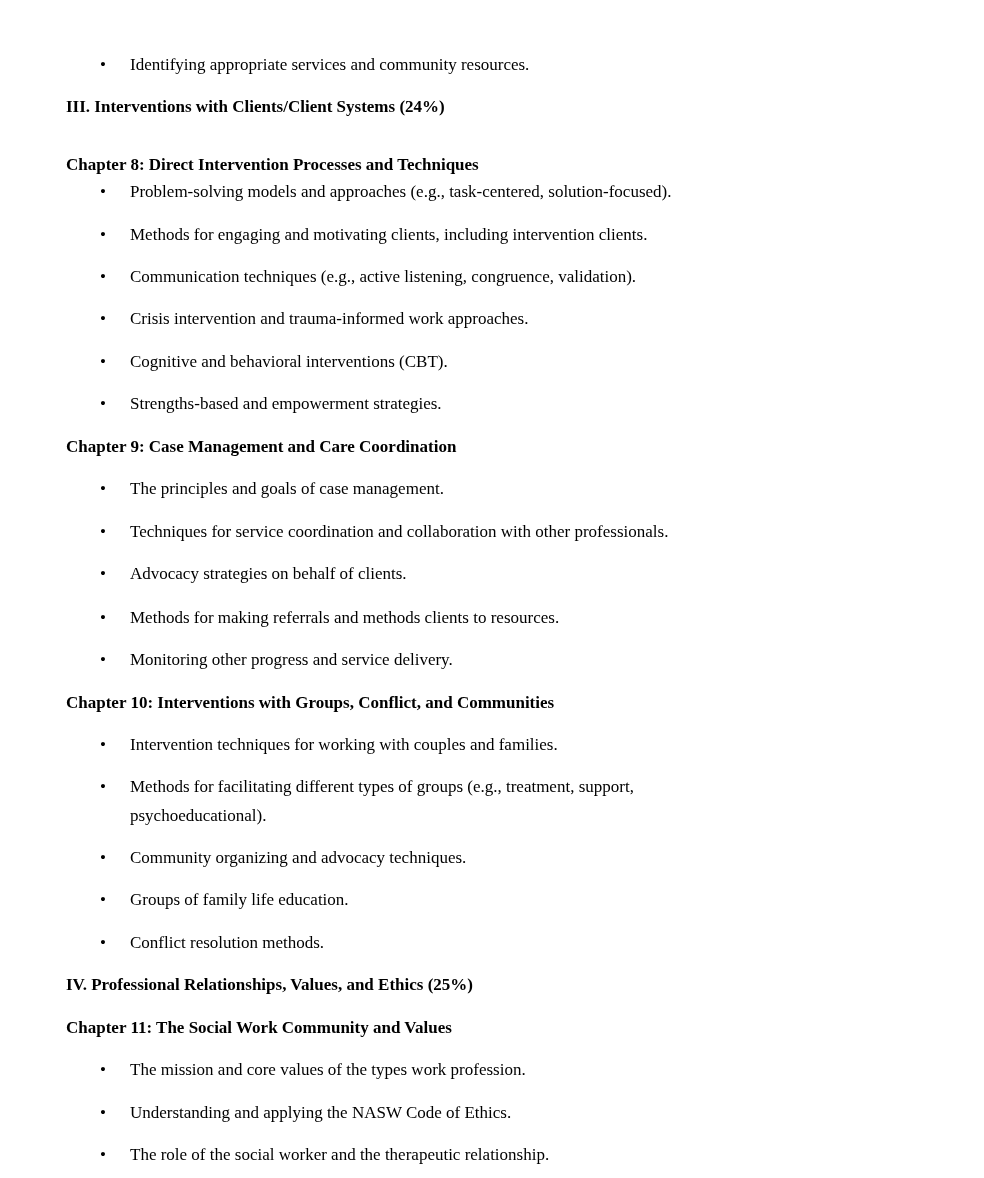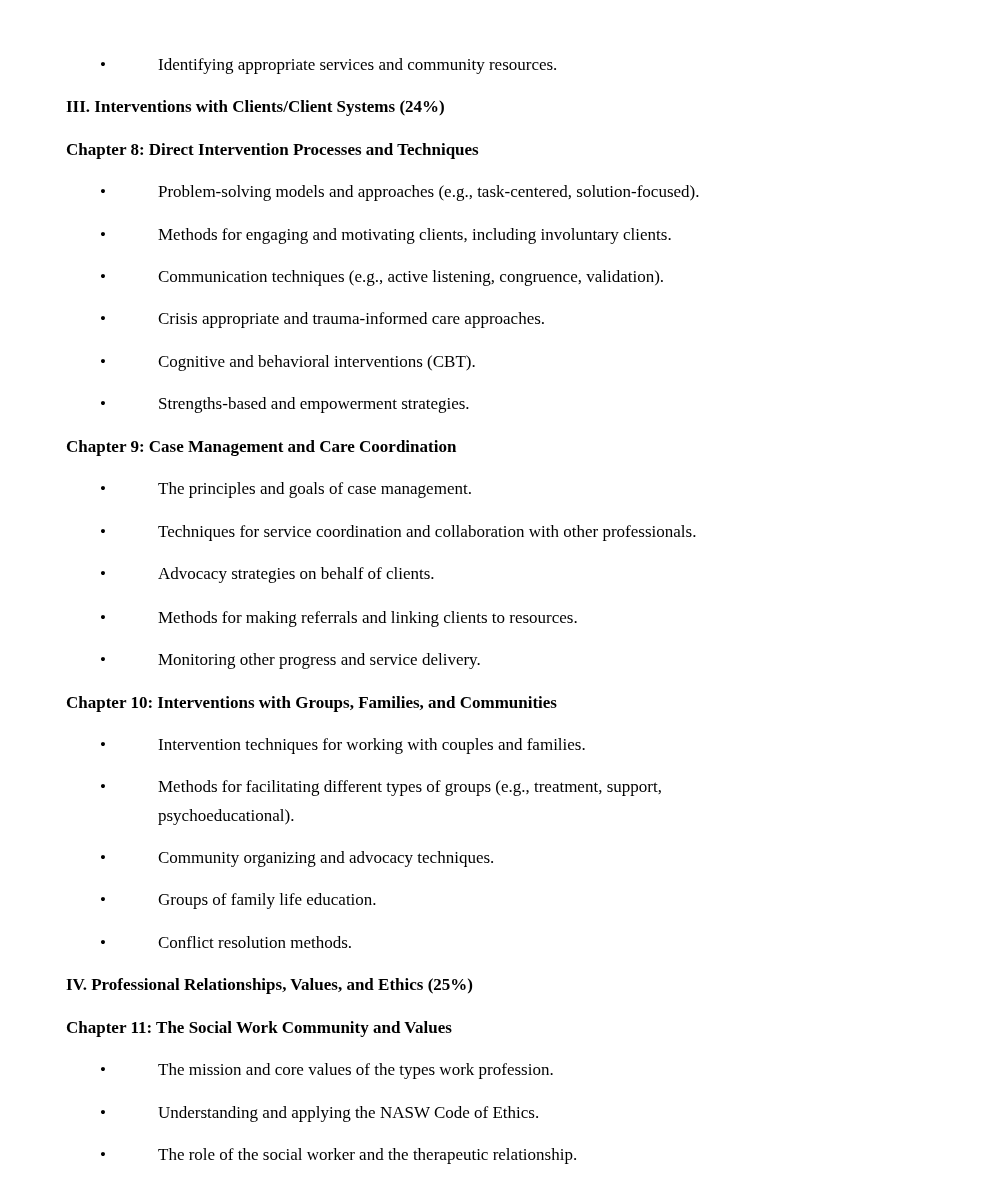--- a/index.html
+++ b/index.html
@@ -6,49 +6,49 @@
   body {
     width: 984px; height: 1178px; overflow: hidden; position: relative;
     font-family: "Liberation Serif", "DejaVu Serif", serif;
     color: #000000;
   }
   .doc { position: absolute; left: 0; top: 0; width: 984px; }
   .line { position: absolute; left: 0; font-size: 17px; line-height: 29px; white-space: nowrap; }
   .heading { left: 66px; font-weight: bold; }
   .bullet-row { left: 96px; }
   .bullet { position: absolute; left: 0; top: 0; width: 14px; text-align: center; }
-  .btext { position: absolute; left: 34px; top: 0; white-space: nowrap; margin-left: 28px; }
+  .btext { position: absolute; left: 34px; top: 0; white-space: nowrap; }
 </style>
 </head>
 <body>
 
 <div class="doc">
 
   <div class="line bullet-row" style="top:50px">
     <span class="bullet">•</span>
     <span class="btext">Identifying appropriate services and community resources.</span>
   </div>
   <div class="line heading" style="top:92px">III. Interventions with Clients/Client Systems (24%)</div>
-  <div class="line heading" style="top:135px">Chapter 8: Direct Intervention Processes and Techniques</div>
+  <div class="line heading" style="top:150px">Chapter 8: Direct Intervention Processes and Techniques</div>
 
   <div class="line bullet-row" style="top:177px">
     <span class="bullet">•</span>
     <span class="btext">Problem-solving models and approaches (e.g., task-centered, solution-focused).</span>
   </div>
   <div class="line bullet-row" style="top:220px">
     <span class="bullet">•</span>
-    <span class="btext">Methods for engaging and motivating clients, including involuntary clients.</span>
+    <span class="btext">Methods for engaging and motivating clients, including intervention clients.</span>
   </div>
   <div class="line bullet-row" style="top:262px">
     <span class="bullet">•</span>
     <span class="btext">Communication techniques (e.g., active listening, congruence, validation).</span>
   </div>
   <div class="line bullet-row" style="top:304px">
     <span class="bullet">•</span>
-    <span class="btext">Crisis appropriate and trauma-informed care approaches.</span>
+    <span class="btext">Crisis intervention and trauma-informed work approaches.</span>
   </div>
   <div class="line bullet-row" style="top:347px">
     <span class="bullet">•</span>
     <span class="btext">Cognitive and behavioral interventions (CBT).</span>
   </div>
   <div class="line bullet-row" style="top:389px">
     <span class="bullet">•</span>
     <span class="btext">Strengths-based and empowerment strategies.</span>
   </div>
 
@@ -61,28 +61,28 @@
   <div class="line bullet-row" style="top:517px">
     <span class="bullet">•</span>
     <span class="btext">Techniques for service coordination and collaboration with other professionals.</span>
   </div>
   <div class="line bullet-row" style="top:559px">
     <span class="bullet">•</span>
     <span class="btext">Advocacy strategies on behalf of clients.</span>
   </div>
   <div class="line bullet-row" style="top:603px">
     <span class="bullet">•</span>
-    <span class="btext">Methods for making referrals and linking clients to resources.</span>
+    <span class="btext">Methods for making referrals and methods clients to resources.</span>
   </div>
   <div class="line bullet-row" style="top:645px">
     <span class="bullet">•</span>
     <span class="btext">Monitoring other progress and service delivery.</span>
   </div>
 
-  <div class="line heading" style="top:688px">Chapter 10: Interventions with Groups, Families, and Communities</div>
+  <div class="line heading" style="top:688px">Chapter 10: Interventions with Groups, Conflict, and Communities</div>
 
   <div class="line bullet-row" style="top:730px">
     <span class="bullet">•</span>
     <span class="btext">Intervention techniques for working with couples and families.</span>
   </div>
   <div class="line bullet-row" style="top:772px">
     <span class="bullet">•</span>
     <span class="btext">Methods for facilitating different types of groups (e.g., treatment, support,</span>
   </div>
   <div class="line bullet-row" style="top:801px">

